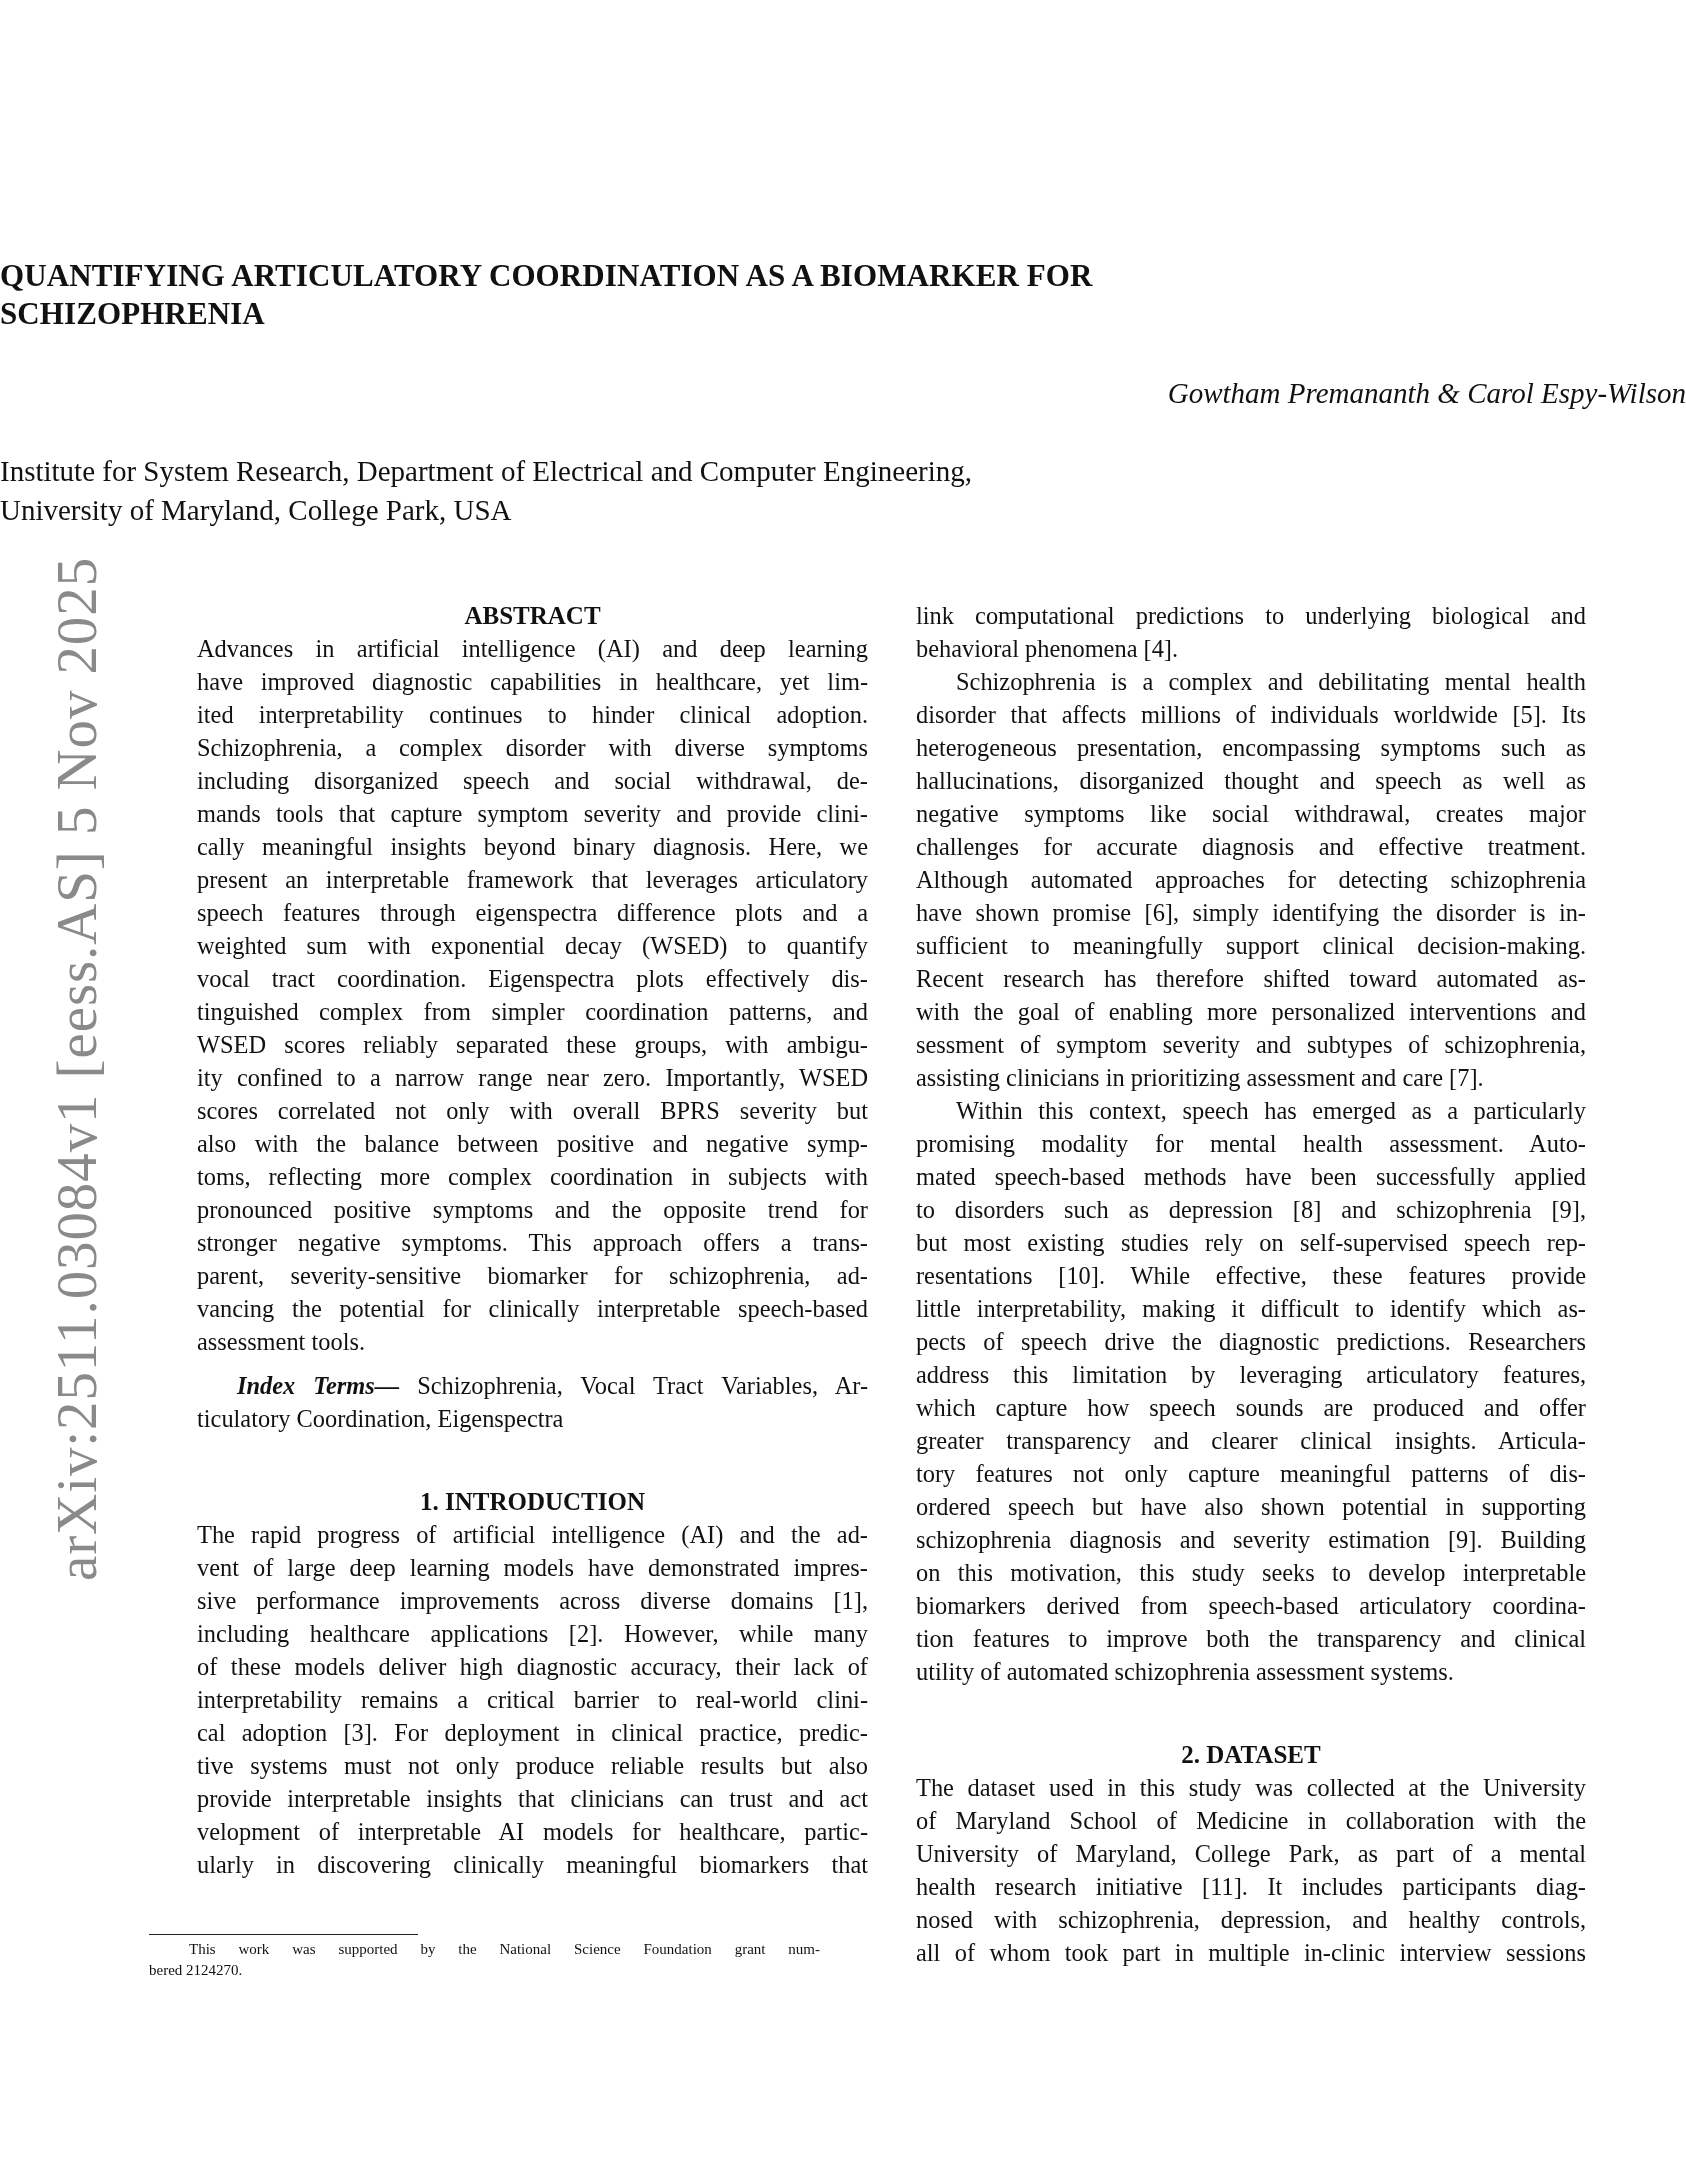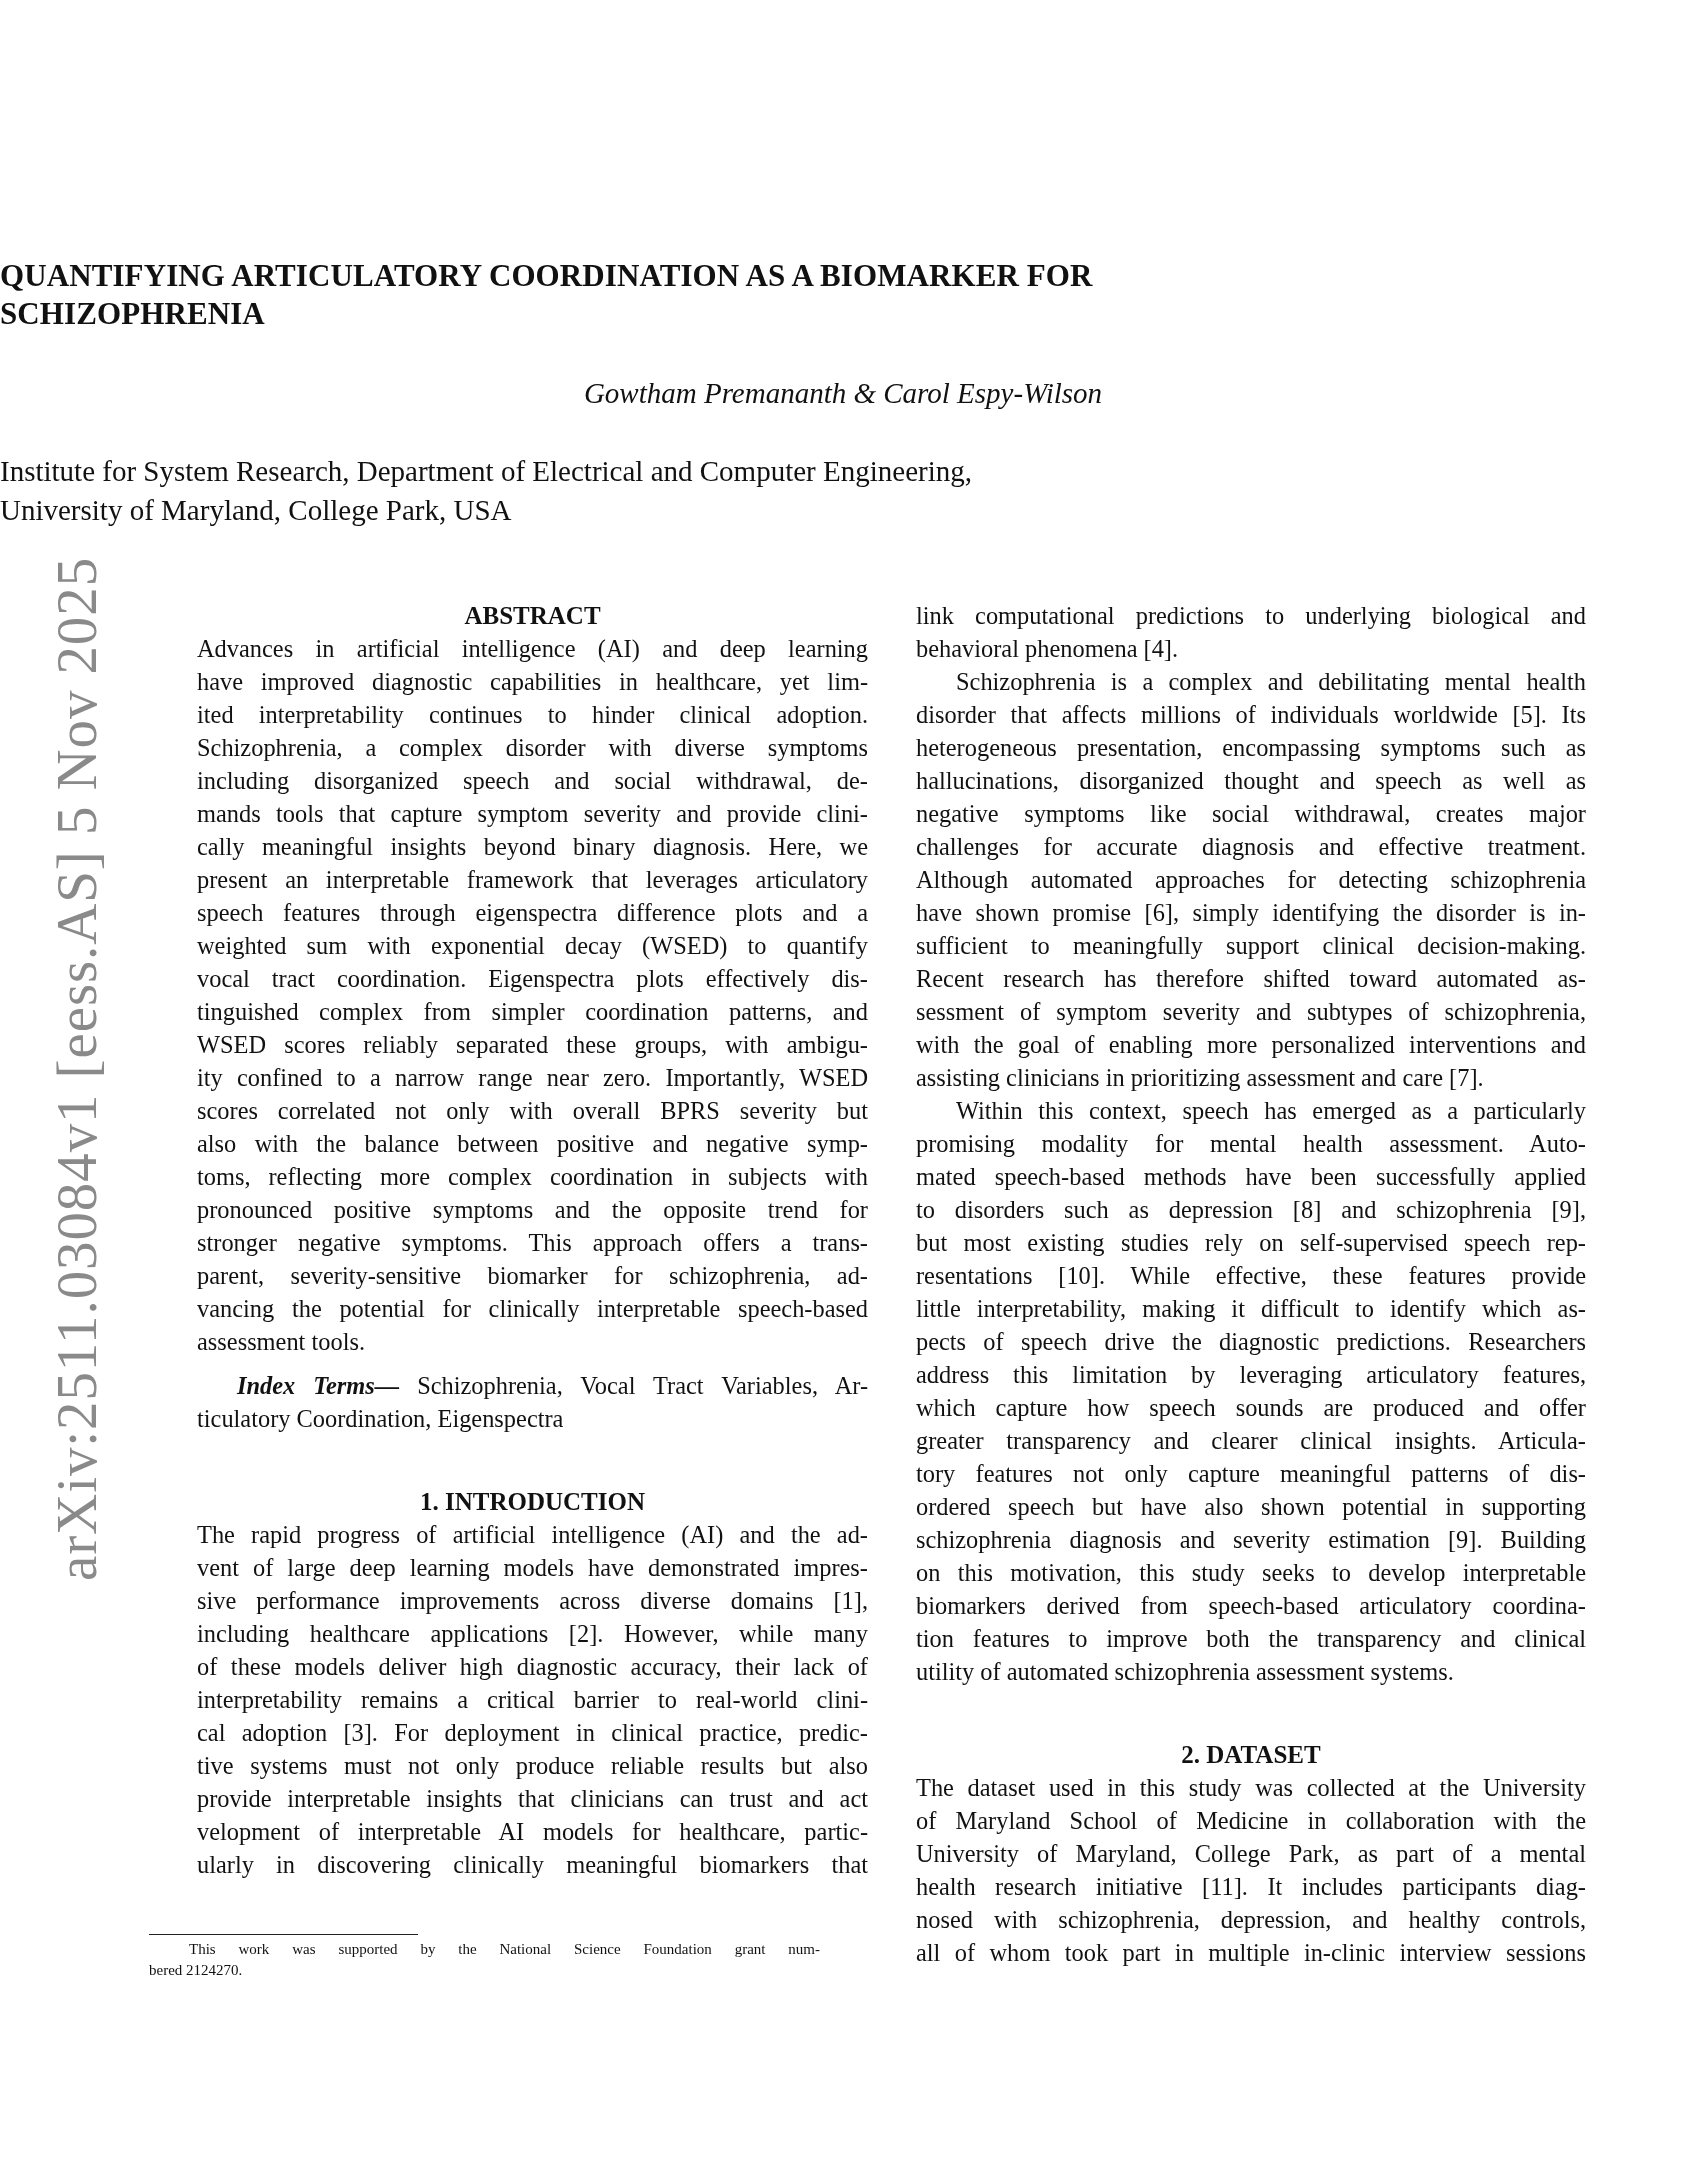--- a/index.html
+++ b/index.html
@@ -6,21 +6,21 @@
   body {
     width: 1686px; height: 2182px; position: relative; overflow: hidden;
     font-family: "Liberation Serif", "DejaVu Serif", serif; color: #111111;
   }
   .title {
     position: absolute; left: 0; width: 1686px; top: 257px; 
     font-weight: bold; font-size: 31px; line-height: 38px; letter-spacing: 0.1px;
   }
   .title div { white-space: nowrap; }
   .authors {
-    position: absolute; left: 0; width: 1686px; top: 375px; text-align: center;
+    position: absolute; left: 0; width: 1686px; top: 375px; text-align: right;
     font-style: italic; font-size: 29px; line-height: 37px;
   }
   .affil {
     position: absolute; left: 0; width: 1362px; top: 452px; text-align: left;
     font-size: 29px; line-height: 39px;
   }
   .affil div { white-space: nowrap; }
   .side-label {
     position: absolute; left: 44px; top: 1581px;
     transform-origin: 0 0; transform: rotate(-90deg);
@@ -136,22 +136,22 @@
     <span class="line indent">Schizophrenia is a complex and debilitating mental health</span>
     <span class="line">disorder that affects millions of individuals worldwide [5]. Its</span>
     <span class="line">heterogeneous presentation, encompassing symptoms such as</span>
     <span class="line">hallucinations, disorganized thought and speech as well as</span>
     <span class="line">negative symptoms like social withdrawal, creates major</span>
     <span class="line">challenges for accurate diagnosis and effective treatment.</span>
     <span class="line">Although automated approaches for detecting schizophrenia</span>
     <span class="line">have shown promise [6], simply identifying the disorder is in-</span>
     <span class="line">sufficient to meaningfully support clinical decision-making.</span>
     <span class="line">Recent research has therefore shifted toward automated as-</span>
+    <span class="line">with the goal of enabling more personalized interventions and</span>
     <span class="line">sessment of symptom severity and subtypes of schizophrenia,</span>
-    <span class="line">with the goal of enabling more personalized interventions and</span>
     <span class="line last">assisting clinicians in prioritizing assessment and care [7].</span>
   </div>
 
   <div>
     <span class="line indent">Within this context, speech has emerged as a particularly</span>
     <span class="line">promising modality for mental health assessment.  Auto-</span>
     <span class="line">mated speech-based methods have been successfully applied</span>
     <span class="line">to disorders such as depression [8] and schizophrenia [9],</span>
     <span class="line">but most existing studies rely on self-supervised speech rep-</span>
     <span class="line">resentations [10].  While effective, these features provide</span>

